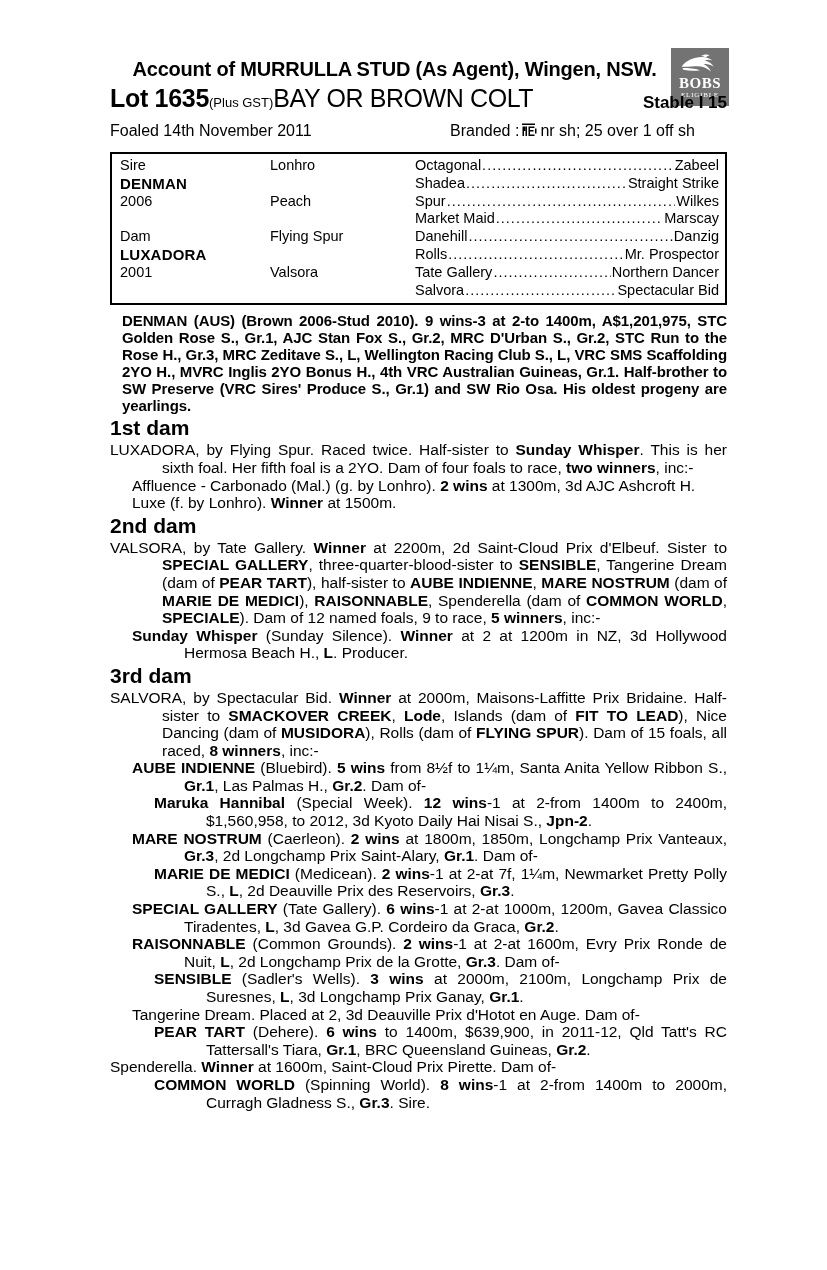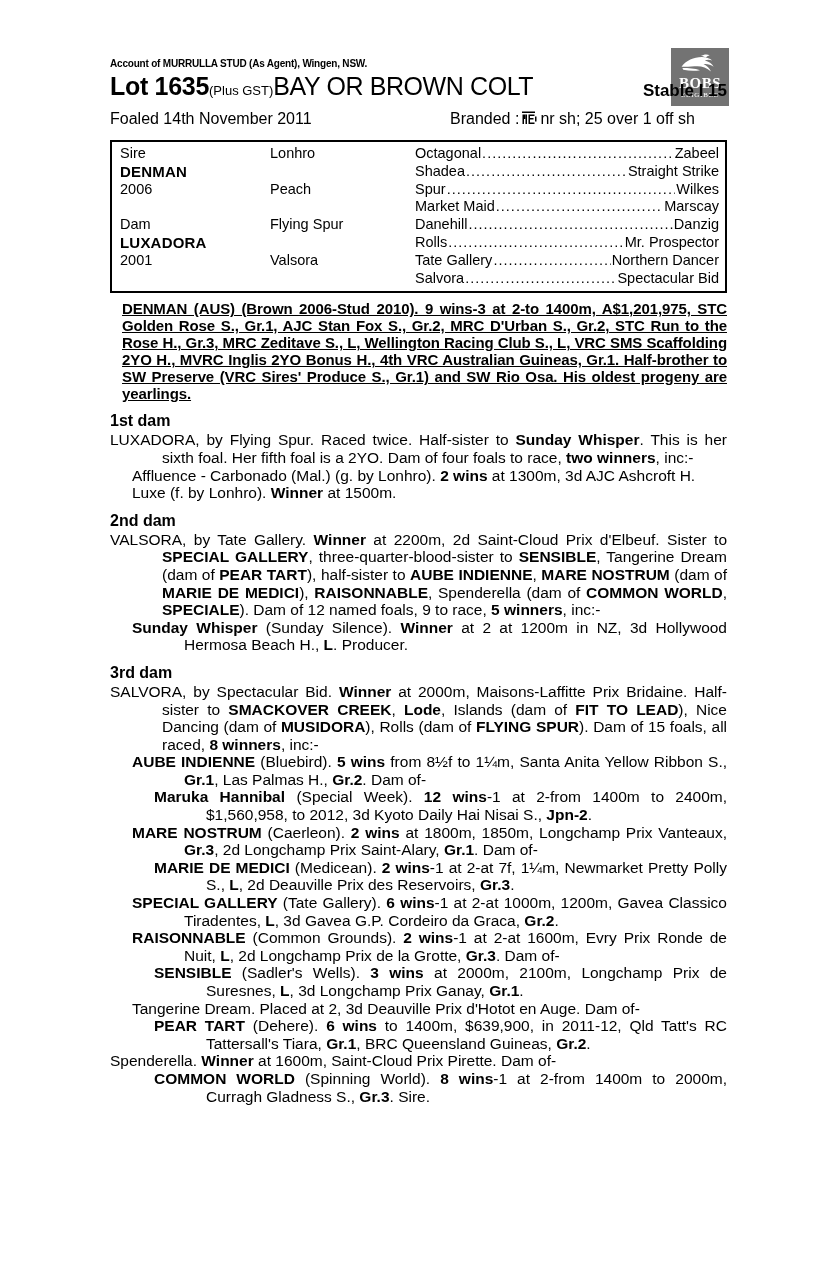--- a/index.html
+++ b/index.html
@@ -59,22 +59,23 @@
   }
   .bobs-logo .bobs-sub {
     display: block;
     font-family: "Liberation Serif", serif;
     font-size: 7px;
     line-height: 8px;
     letter-spacing: 0.8px;
   }
 
   .account-line {
-    font-weight: bold;
-    font-size: 10px;
+    text-align: center;
+    font-weight: bold;
+    font-size: 20px;
     font-stretch: condensed;
     letter-spacing: -0.2px;
     padding-right: 48px;
     margin-bottom: 2px;
     white-space: nowrap;
   }
 
   .lot-line {
     position: relative;
     white-space: nowrap;
@@ -159,28 +160,27 @@
   
   .sire-para {
     font-weight: bold;
     font-size: 15px;
     line-height: 17px;
     text-align: justify;
     margin-top: 7px;
     margin-left: 12px;
     margin-right: 0px;
     letter-spacing: -0.1px;
-    text-decoration: underline;
   }
 
   
   .dam-head {
     font-weight: bold;
-    font-size: 16px;
-    margin-top: 10px;
+    font-size: 21px;
+    margin-top: 2px;
     margin-bottom: 1px;
   }
   .ped-text {
     font-size: 15.5px;
     line-height: 17.6px;
     text-align: justify;
     text-justify: inter-word;
   }
   .lv0 { margin-left: 0px;  text-indent: 0; padding-left: 52px; }
   .lv0 > .first { margin-left: -52px; }

